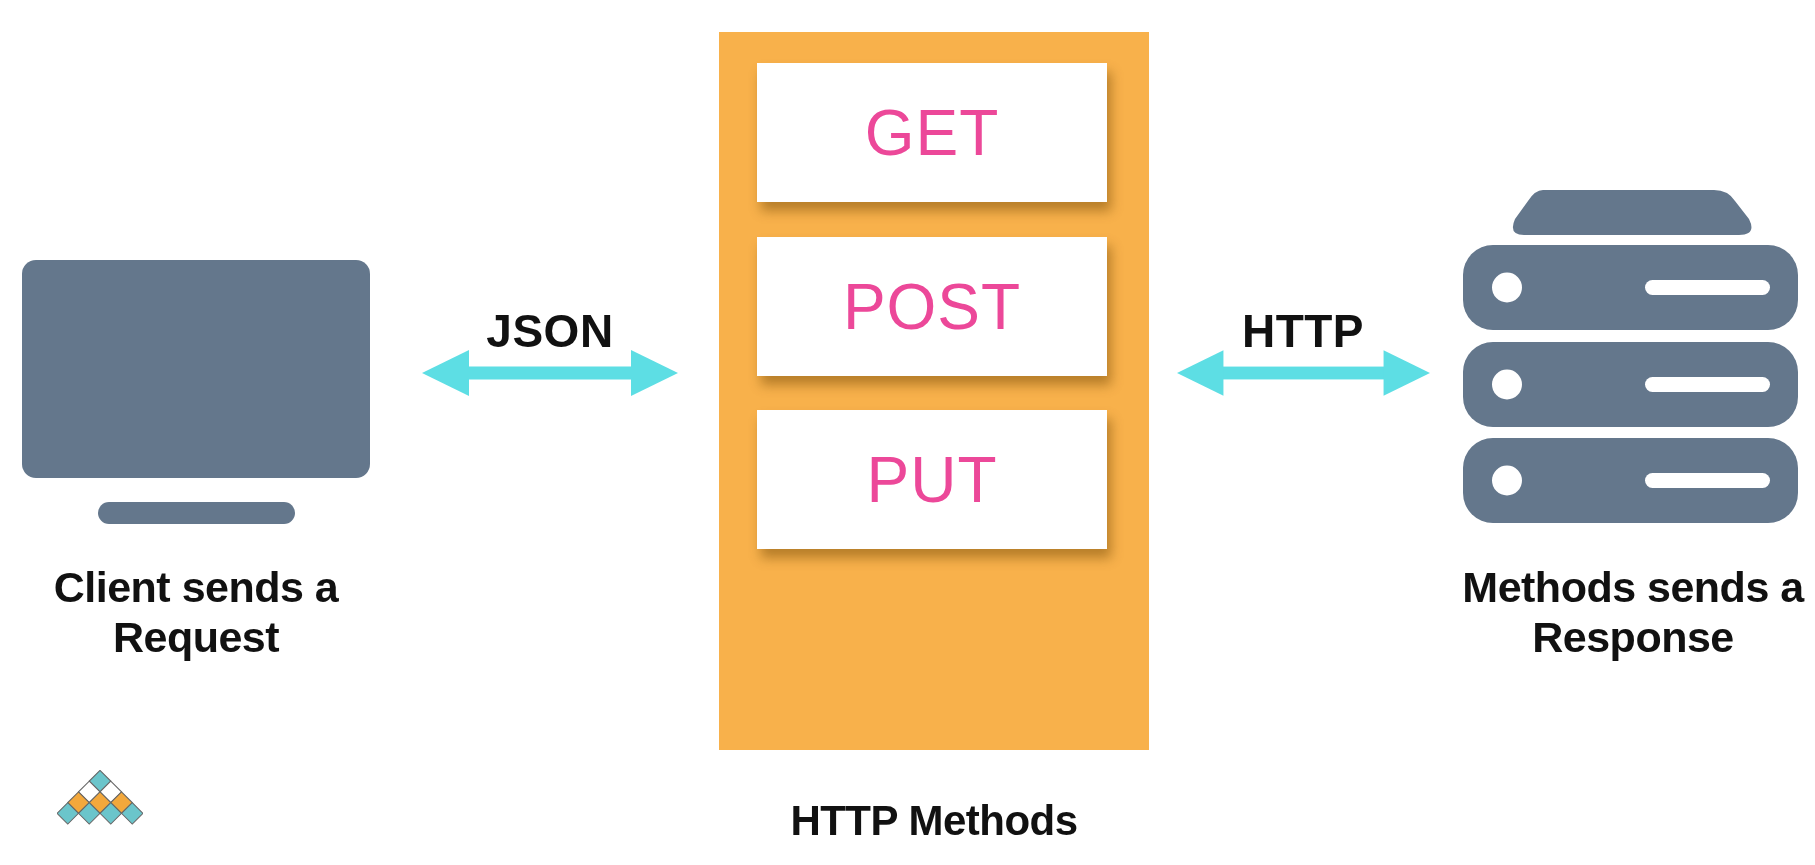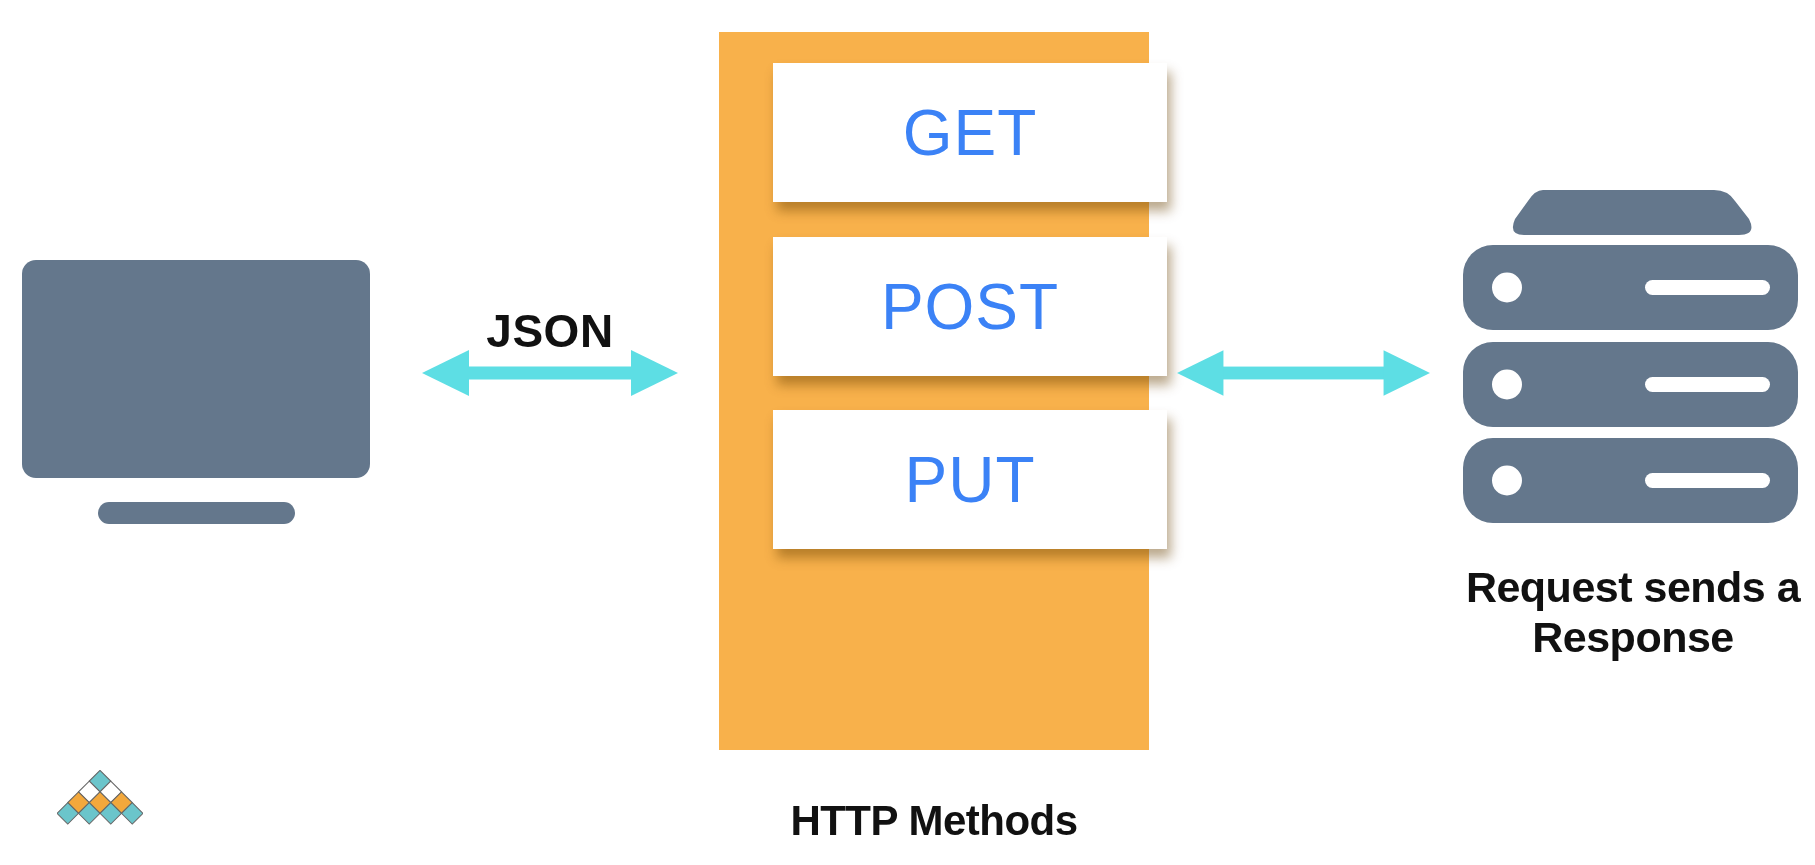--- a/index.html
+++ b/index.html
@@ -31,24 +31,24 @@
   .http-label{left:1183px;width:240px;}
   .arrow{position:absolute;top:349px;}
   .arrow-left{left:422px;}
   .arrow-right{left:1177px;}
   
   .methods-panel{
     position:absolute;left:719px;top:32px;width:430px;height:718px;
     background:#F8B14B;
   }
   .method-box{
-    position:absolute;left:54px;width:394px;height:139px;
+    position:absolute;left:38px;width:350px;height:139px;
     background:#ffffff;display:flex;align-items:center;justify-content:center;
     box-shadow:4px 9px 11px rgba(105,65,0,0.45);
-    color:#3b82f6;font-size:64px;letter-spacing:1px;
+    color:#ec4899;font-size:64px;letter-spacing:1px;
   }
   .mb0{top:31px;} .mb1{top:205px;} .mb2{top:378px;} .mb3{top:551px;}
   .methods-caption{
     position:absolute;left:719px;top:797px;width:430px;text-align:center;
     color:#111111;font-size:42px;font-weight:bold;letter-spacing:-0.5px;
   }
   
   .server-icon{position:absolute;left:1463px;top:190px;}
   
   .logo{position:absolute;left:57px;top:766px;height:62px;display:flex;align-items:center;}
@@ -57,20 +57,24 @@
   .logo-text .bold{font-weight:bold;}
   .logo-text .light{font-weight:normal;color:#6E6F72;}
 </style>
 </head>
 <body>
 
 <div id="canvas">
 
   <div class="monitor-screen"></div>
   <div class="monitor-stand"></div>
+  <div class="caption client-caption">
+    <span>Client sends a</span><br>
+    <span>Request</span>
+  </div>
 
   <div class="link-label json-label">JSON</div>
   <svg class="arrow arrow-left" width="256" height="48" viewBox="0 0 256 48">
     <rect x="40" y="17.5" width="176" height="13" fill="#5DDEE4"></rect>
     <polygon points="0,24 47,1 47,47" fill="#5DDEE4"></polygon>
     <polygon points="256,24 209,1 209,47" fill="#5DDEE4"></polygon>
   </svg>
 
   <div class="methods-panel">
     <div class="method-box mb0">
@@ -78,20 +82,21 @@
     </div>
     <div class="method-box mb2">
       <span>PUT</span>
     </div>
     <div class="method-box mb1">
       <span>POST</span>
     </div>
   </div>
   <div class="methods-caption">HTTP Methods</div>
 
+  <div class="link-label http-label">HTTP</div>
   <svg class="arrow arrow-right" width="253" height="48" viewBox="0 0 256 48">
     <rect x="40" y="17.5" width="176" height="13" fill="#5DDEE4"></rect>
     <polygon points="0,24 47,1 47,47" fill="#5DDEE4"></polygon>
     <polygon points="256,24 209,1 209,47" fill="#5DDEE4"></polygon>
   </svg>
 
   <svg class="server-icon" width="335" height="333" viewBox="0 0 335 333">
     <path d="M 80,0 H 251 Q 265,0 272,11 L 286,29 Q 294,45 276,45 H 61 Q 45,45 52,29 L 65,11 Q 72,0 80,0 Z" fill="#64778C"></path>
     <g>
       <rect x="0" y="55" width="335" height="85" rx="30" fill="#64778C"></rect>
@@ -103,21 +108,21 @@
       <circle cx="44" cy="194.5" r="15" fill="#ffffff"></circle>
       <rect x="182" y="187" width="125" height="15" rx="7.5" fill="#ffffff"></rect>
     </g>
     <g>
       <rect x="0" y="248" width="335" height="85" rx="30" fill="#64778C"></rect>
       <circle cx="44" cy="290.5" r="15" fill="#ffffff"></circle>
       <rect x="182" y="283" width="125" height="15" rx="7.5" fill="#ffffff"></rect>
     </g>
   </svg>
   <div class="caption server-caption">
-    <span>Request sends a</span><br>
+    <span>Methods sends a</span><br>
     <span>Response</span>
   </div>
 
   <div class="logo">
     <svg class="logo-pyramid" width="86" height="55" viewBox="0 0 84 53">
 
       <polygon points="42,0 52.5,10.5 42,21 31.5,10.5" fill="#6BC5CB" stroke="#666" stroke-width="1"></polygon>
 
       <polygon points="31.5,10.5 42,21 31.5,31.5 21,21" fill="#ffffff" stroke="#666" stroke-width="1"></polygon>
       <polygon points="52.5,10.5 63,21 52.5,31.5 42,21" fill="#ffffff" stroke="#666" stroke-width="1"></polygon>

